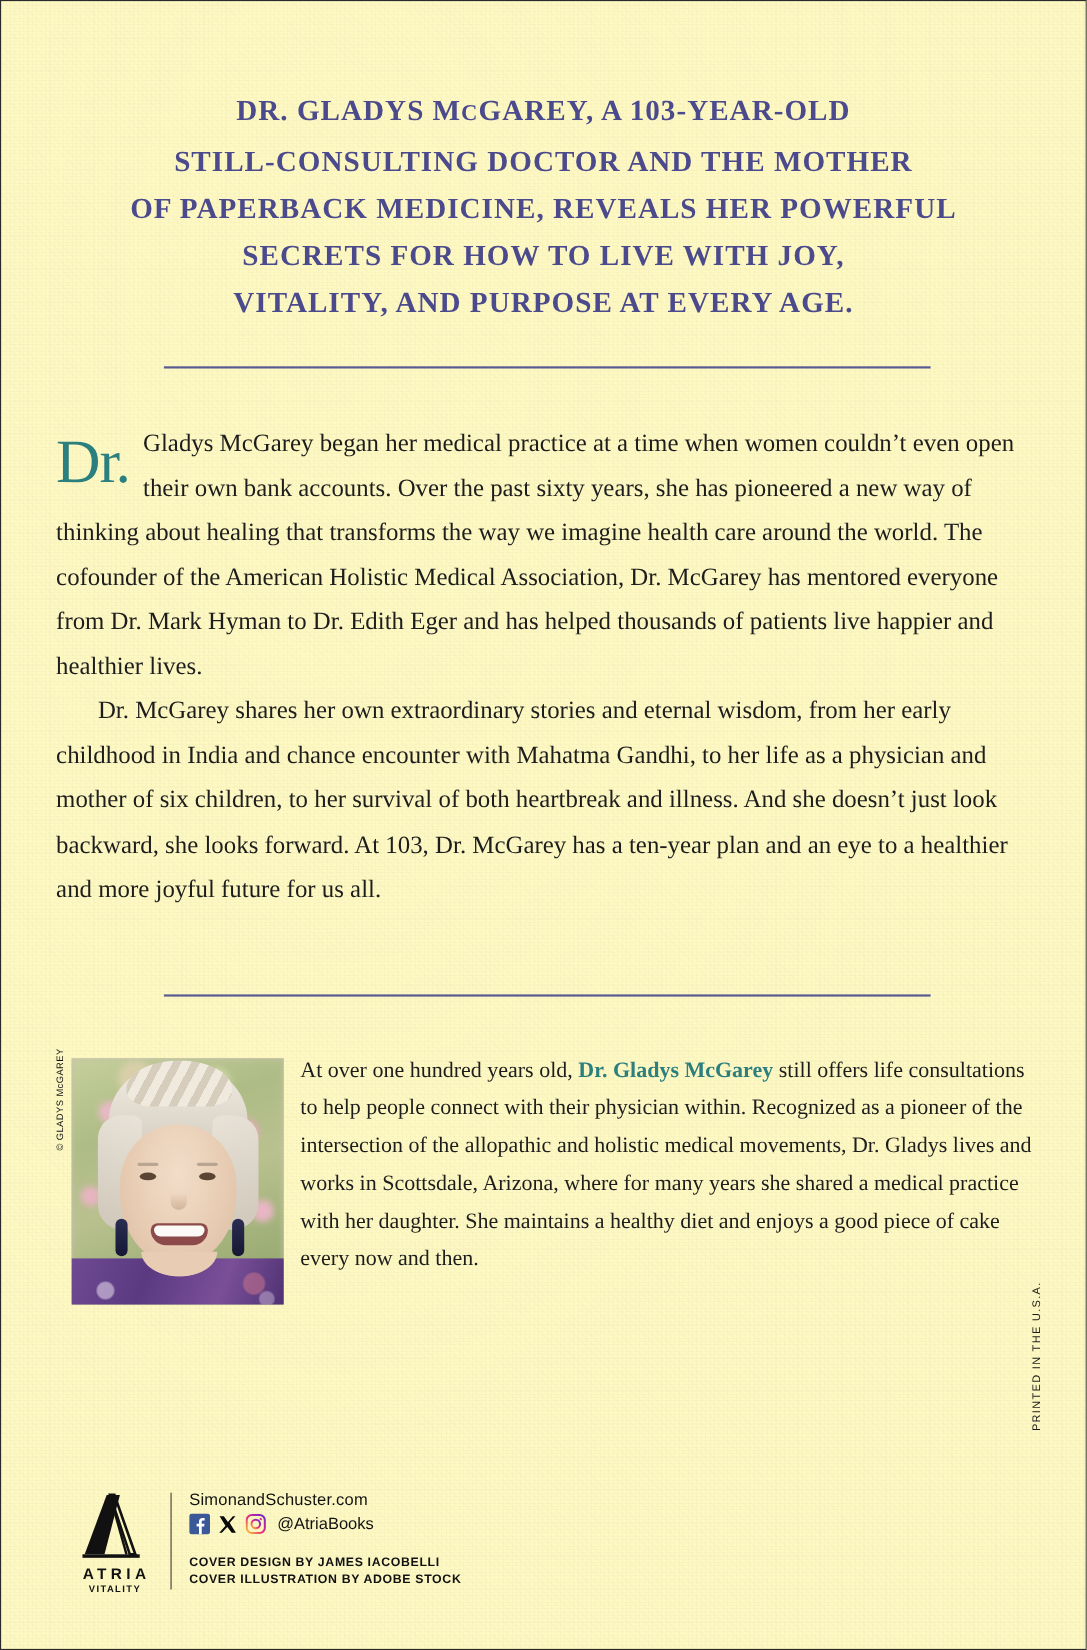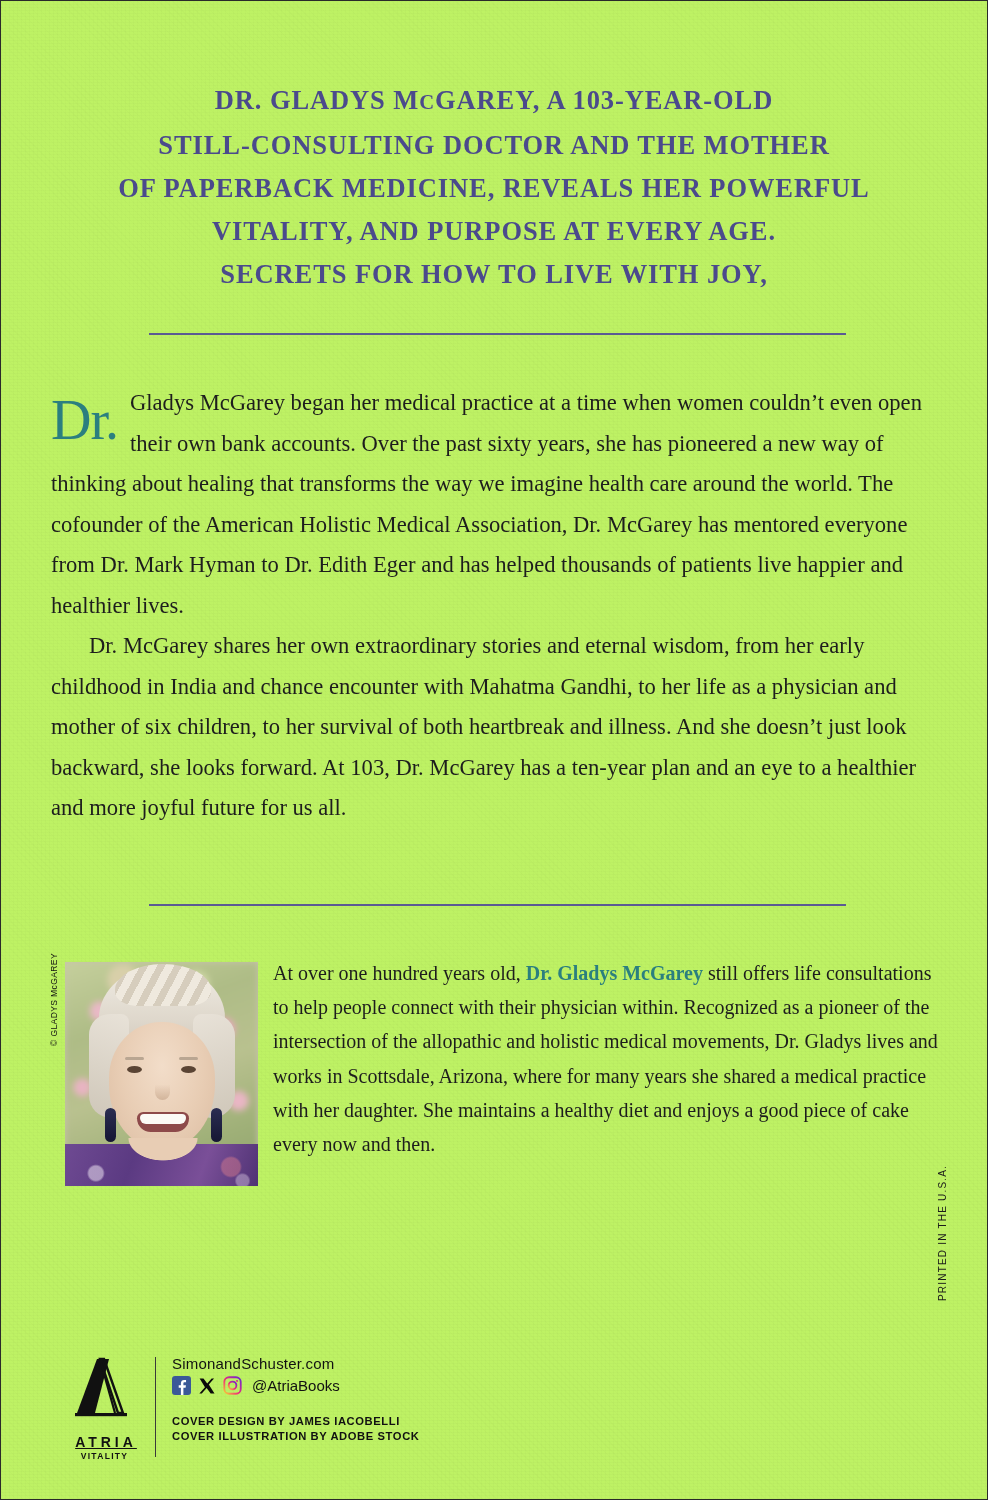--- a/index.html
+++ b/index.html
@@ -4,21 +4,21 @@
 <style>
   html, body {
     margin: 0;
     padding: 0;
     background: #ffffff;
   }
   .page {
     position: relative;
     width: 988px;
     height: 1500px;
-    background-color: #bef264;
+    background-color: #fef9c3;
     overflow: hidden;
     box-sizing: border-box;
     border: 1px solid #2a2a2a;
     font-family: "Liberation Serif", "DejaVu Serif", serif;
   }
   
   .paper-texture {
     position: absolute;
     inset: 0;
     pointer-events: none;
@@ -296,23 +296,22 @@
     text-align: center;
     padding-top: 4px;
   }
   .atria-mark { display: block; }
   .atria-name {
     font-family: "Liberation Sans", "DejaVu Sans", sans-serif;
     font-weight: bold;
     font-size: 14px;
     letter-spacing: 4px;
     color: #111;
-    margin-top: 13px;
+    margin-top: 1px;
     text-indent: 4px;
-    text-decoration: underline;
   }
   .atria-sub {
     font-family: "Liberation Sans", "DejaVu Sans", sans-serif;
     font-weight: bold;
     font-size: 8.5px;
     letter-spacing: 1.3px;
     color: #111;
     margin-top: 1px;
     text-indent: 1px;
   }
@@ -356,22 +355,22 @@
 </head>
 <body>
 
 <div class="page">
   <div class="paper-texture"></div>
 
   <div class="headline">
     <span class="hl-line">DR. GLADYS M<span class="sc">C</span>GAREY, A 103-YEAR-OLD</span>
     <span class="hl-line">STILL-CONSULTING DOCTOR AND THE MOTHER</span>
     <span class="hl-line">OF PAPERBACK MEDICINE, REVEALS HER POWERFUL</span>
+    <span class="hl-line">SECRETS FOR HOW TO LIVE WITH JOY,</span>
     <span class="hl-line">VITALITY, AND PURPOSE AT EVERY AGE.</span>
-    <span class="hl-line">SECRETS FOR HOW TO LIVE WITH JOY,</span>
   </div>
 
   <div class="rule rule-top"></div>
 
   <div class="body-copy">
     <span class="dropcap">Dr.</span>
     <p>Gladys McGarey began her medical practice at a time when women couldn’t even open their own bank accounts. Over the past sixty years, she has pioneered a new way of thinking about healing that transforms the way we imagine health care around the world. The cofounder of the American Holistic Medical Association, Dr. McGarey has mentored everyone from Dr. Mark Hyman to Dr. Edith Eger and has helped thousands of patients live happier and healthier lives.</p>
     <p class="indent">Dr. McGarey shares her own extraordinary stories and eternal wisdom, from her early childhood in India and chance encounter with Mahatma Gandhi, to her life as a physician and mother of six children, to her survival of both heartbreak and illness. And she doesn’t just look backward, she looks forward. At 103, Dr. McGarey has a ten-year plan and an eye to a healthier and more joyful future for us all.</p>
   </div>
 

